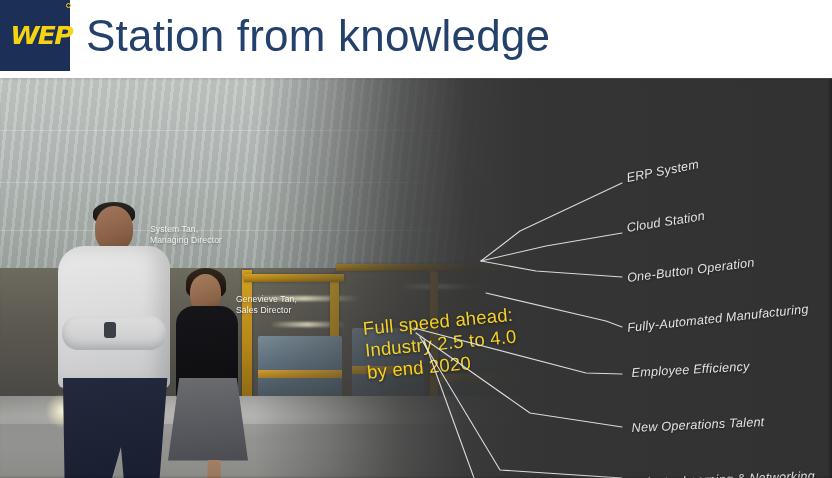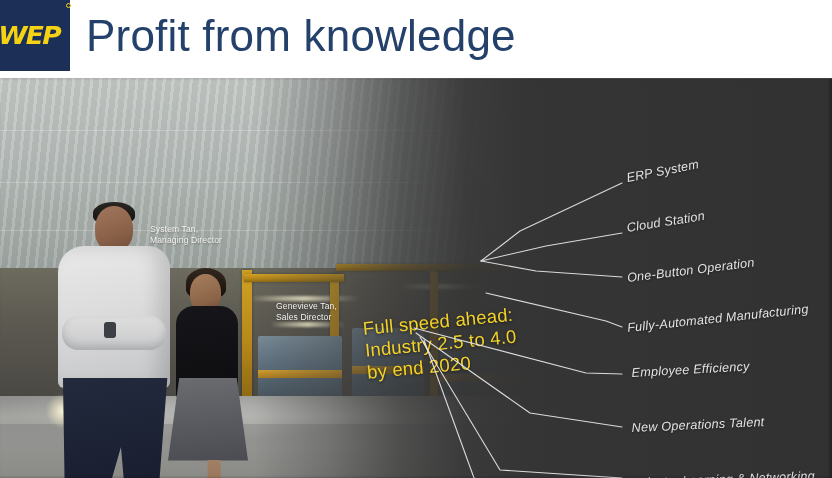--- a/index.html
+++ b/index.html
@@ -18,21 +18,21 @@
   
   .header {
     position: absolute; left: 0; top: 0;
     width: 832px; height: 72px;
     background: #ffffff;
   }
   .logo-block {
     position: absolute; left: 0; top: 0;
     width: 70px; height: 71px;
     background: #1c2f56;
-    display: flex; align-items: center; justify-content: flex-start;
+    display: flex; align-items: center; justify-content: flex-end;
   }
   .logo-wordmark {
     font-family: "DejaVu Sans", sans-serif;
     font-weight: 900;
     font-style: italic;
     font-size: 25px;
     letter-spacing: -1.6px;
     color: #f5d313;
     line-height: 1;
     position: relative;
@@ -220,21 +220,21 @@
     color: #f3f4f2;
     font-family: "Liberation Sans", sans-serif;
     font-weight: 400;
     font-size: 8.5px;
     line-height: 11px;
     letter-spacing: .15px;
     text-shadow: 0 1px 2px rgba(0,0,0,.35);
     white-space: pre-line;
   }
   #caption-1 { left: 150px; top: 146px; }
-  #caption-2 { left: 236px; top: 223px; margin-left: 40px; }
+  #caption-2 { left: 236px; top: 216px; }
 
   
   .yellow-claim {
     position: absolute;
     left: 362px; top: 240px;
     z-index: 18;
     transform: rotate(-5.4deg);
     transform-origin: left top;
     color: #f2d128;
     font-family: "Liberation Sans", sans-serif;
@@ -280,21 +280,21 @@
 </head>
 <body>
 
 <div id="slide">
 
   <div class="header">
     <div class="logo-block">
       <span class="logo-wordmark">WEP</span>
       <span class="logo-dot"></span>
     </div>
-    <div class="page-title">Profit from knowledge</div>
+    <div class="page-title">Station from knowledge</div>
   </div>
 
   <div class="panel">
 
     <div class="photo">
       <div class="ceiling"></div>
       <div class="ceiling-seam" style="top:52px"></div>
       <div class="ceiling-seam" style="top:104px"></div>
       <div class="ceiling-seam" style="top:152px"></div>
 

